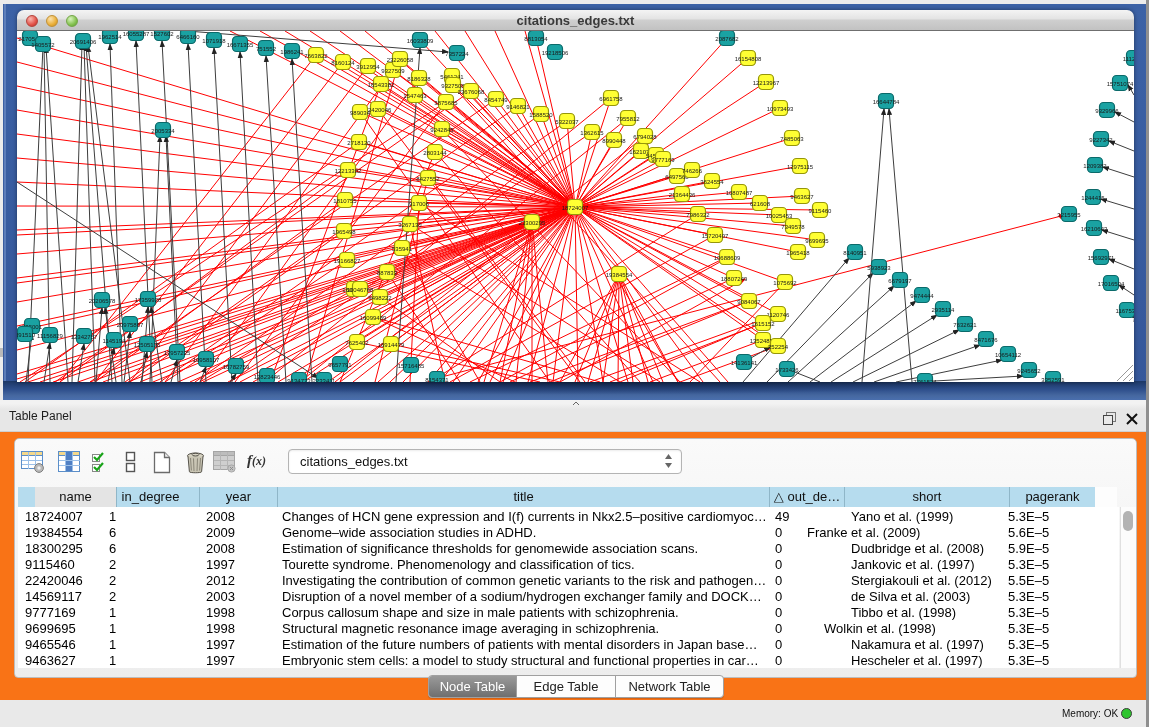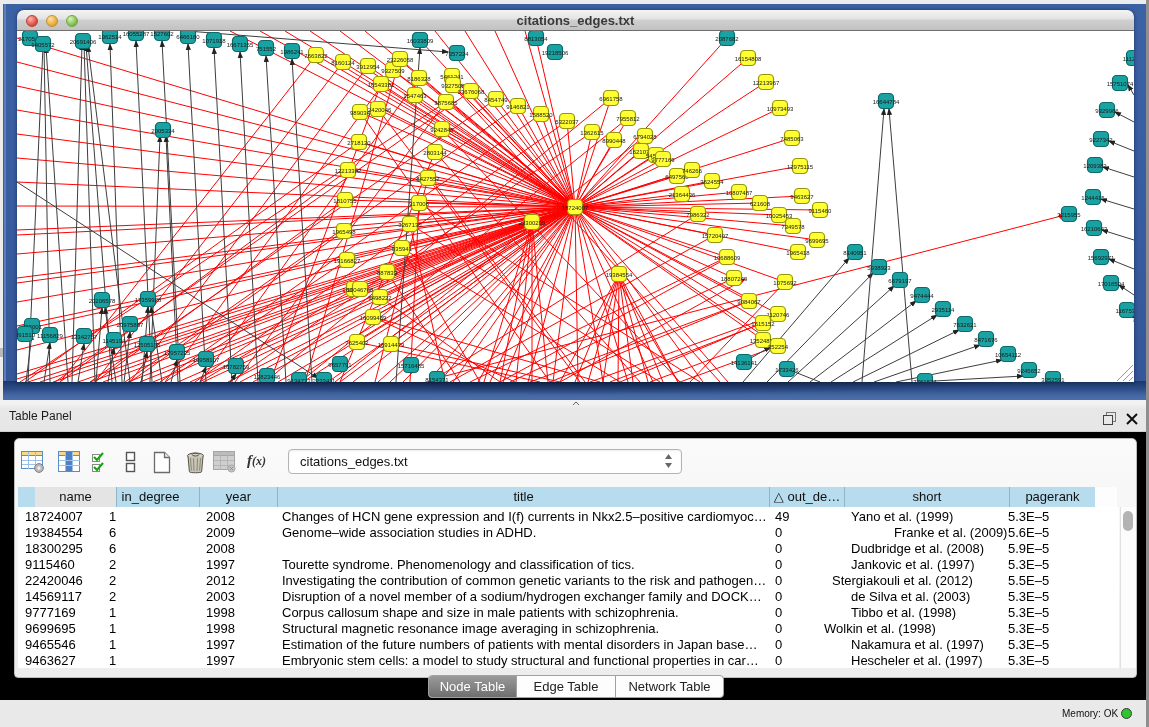--- a/index.html
+++ b/index.html
@@ -13,21 +13,21 @@
  background:radial-gradient(ellipse 55% 130% at 50% 0%,rgba(8,18,44,.55),rgba(8,18,44,0) 75%);}
 #win{position:absolute;left:17px;top:10px;width:1117px;height:372px;
  border-radius:7px 7px 0 0;box-shadow:0 0 4px rgba(0,0,0,.45);}
 #titlebar{position:absolute;left:0;top:0;width:100%;height:20px;border-radius:7px 7px 0 0;
  background:linear-gradient(180deg,#f4f4f4 0%,#e3e3e3 45%,#cfcfcf 50%,#c2c2c2 100%);
  border-bottom:1px solid #6f6f6f;}
 #titlebar .t{position:absolute;width:100%;text-align:center;top:3px;font-size:13px;
  font-weight:bold;color:#3a3a3a;}
 .tl{position:absolute;top:5px;width:12px;height:12px;border-radius:50%;}
 #canvas{position:absolute;left:0;top:21px;width:1117px;height:351px;background:#fff;overflow:hidden;}
-#tpanel{position:absolute;left:0;top:400px;width:1149px;height:313px;background:#000000;}
+#tpanel{position:absolute;left:0;top:400px;width:1149px;height:313px;background:#f97316;}
 #tphead{position:absolute;left:0;top:0;width:100%;height:31px;
  background:linear-gradient(180deg,#f2f2f2 0%,#f2f2f2 12%,#e7e7e7 30%,#e7e7e7 100%);
  border-bottom:1px solid #cfcfcf;}
 #tphead .cap{position:absolute;left:9px;top:9px;font-size:12px;color:#1c1c1c;}
 #content{position:absolute;left:14px;top:38px;width:1121px;height:238px;
  background:linear-gradient(180deg,#fafafa,#ededed);border:1px solid #bdbdbd;border-radius:5px 5px 4px 4px;}
 .icon{position:absolute;top:12px;}
 #combo{position:absolute;left:273px;top:10px;width:392px;height:23px;background:#fff;
  border:1px solid #b4b4b4;border-radius:4px;box-shadow:inset 0 1px 2px rgba(0,0,0,.08);}
 #combo .tx{position:absolute;left:11px;top:4px;font-size:13px;color:#111;}
@@ -703,47 +703,48 @@
           <span style="left:757px">49</span>
           <span style="left:833px">Yano et al. (1999)</span>
           <span style="left:990px">5.3E–5</span>
         </div>
 <div class="trow" style="top:16px">
           <span style="left:7px">19384554</span>
           <span style="left:91px">6</span>
           <span style="left:188px">2009</span>
           <span style="left:264px">Genome–wide association studies in ADHD.</span>
           <span style="left:757px">0</span>
-          <span style="left:876px">Franke et al. (2009)</span>
+          <span style="left:789px">Franke et al. (2009)</span>
           <span style="left:990px">5.6E–5</span>
         </div>
 <div class="trow" style="top:32px">
           <span style="left:7px">18300295</span>
           <span style="left:91px">6</span>
           <span style="left:188px">2008</span>
+          <span style="left:264px">Estimation of significance thresholds for genomewide association scans.</span>
           <span style="left:757px">0</span>
           <span style="left:833px">Dudbridge et al. (2008)</span>
           <span style="left:990px">5.9E–5</span>
         </div>
 <div class="trow" style="top:48px">
           <span style="left:7px">9115460</span>
           <span style="left:91px">2</span>
           <span style="left:188px">1997</span>
           <span style="left:264px">Tourette syndrome. Phenomenology and classification of tics.</span>
           <span style="left:757px">0</span>
           <span style="left:833px">Jankovic et al. (1997)</span>
           <span style="left:990px">5.3E–5</span>
         </div>
 <div class="trow" style="top:64px">
           <span style="left:7px">22420046</span>
           <span style="left:91px">2</span>
           <span style="left:188px">2012</span>
           <span style="left:264px">Investigating the contribution of common genetic variants to the risk and pathogen…</span>
           <span style="left:757px">0</span>
-          <span style="left:814px">Stergiakouli et al. (2012)</span>
+          <span style="left:833px">Stergiakouli et al. (2012)</span>
           <span style="left:990px">5.5E–5</span>
         </div>
 <div class="trow" style="top:80px">
           <span style="left:7px">14569117</span>
           <span style="left:91px">2</span>
           <span style="left:188px">2003</span>
           <span style="left:264px">Disruption of a novel member of a sodium/hydrogen exchanger family and DOCK…</span>
           <span style="left:757px">0</span>
           <span style="left:833px">de Silva et al. (2003)</span>
           <span style="left:990px">5.3E–5</span>

